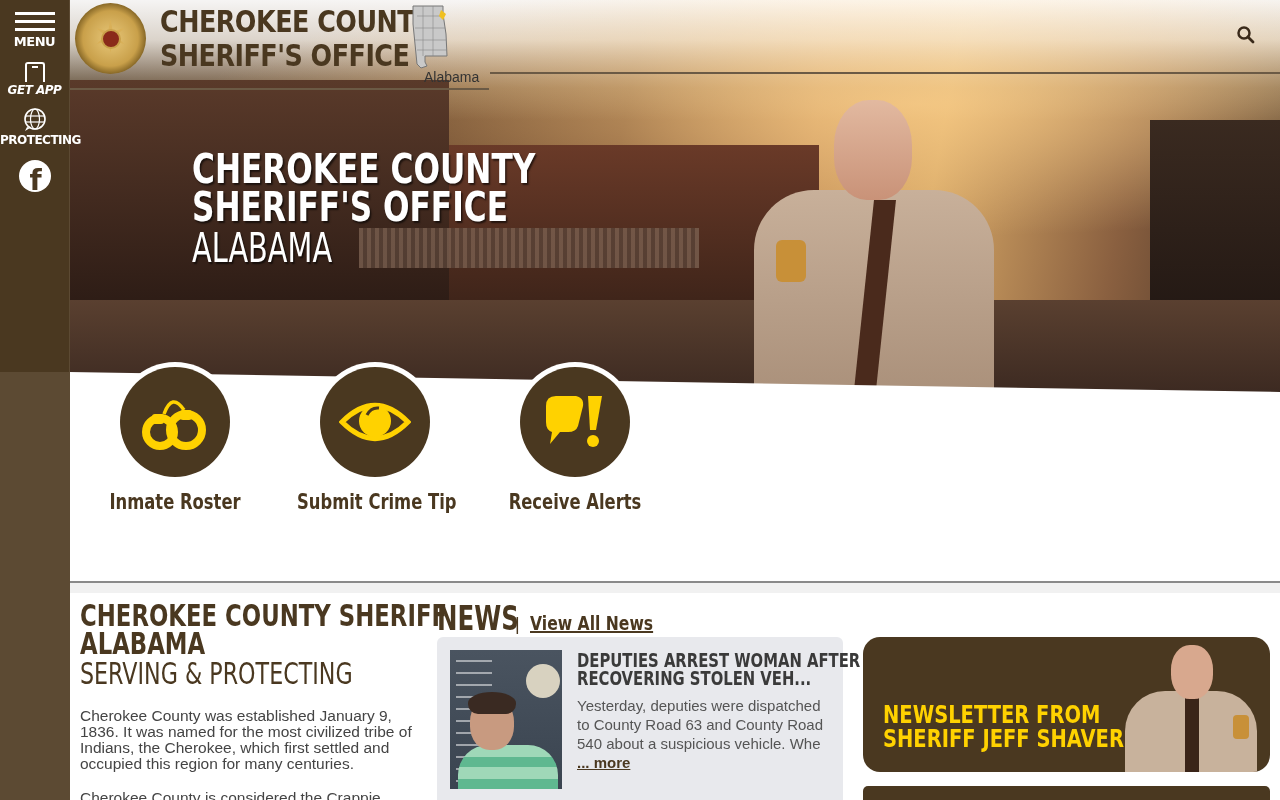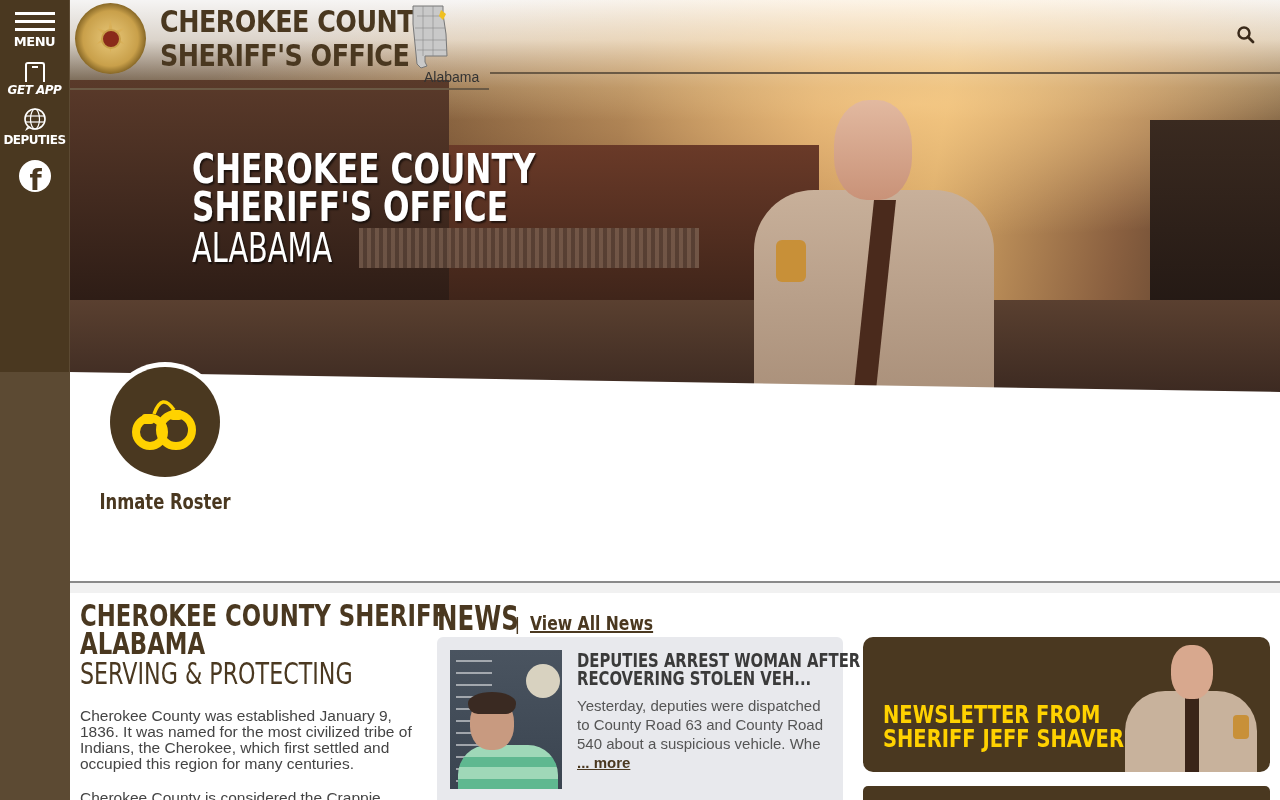--- a/index.html
+++ b/index.html
@@ -64,21 +64,21 @@
 
   .hero-title { position:absolute; left: 192px; top: 150px; color: #fff; z-index: 5; text-shadow: 2px 2px 2px rgba(0,0,0,0.6); }
   .hero-title .l1, .hero-title .l2 { font-family:"DejaVu Sans",sans-serif; font-weight:bold; font-size: 40px; line-height: 38px; transform: scaleX(0.78); transform-origin: left; white-space: nowrap; display:block; }
   .hero-title .l3 { font-family:"DejaVu Sans",sans-serif; font-size: 40px; line-height: 44px; transform: scaleX(0.72); transform-origin: left; display:block; white-space:nowrap; }
 
   
   .quick {
     position:absolute; left: 69px; top: 372px; width: 1211px; height: 210px; background: #fff;
     clip-path: polygon(0 0, 100% 20px, 100% 100%, 0 100%);
   }
-  .ql-items { position:absolute; left: 59px; top: 362px; width: 1211px; height: 160px; z-index: 6; }
+  .ql-items { position:absolute; left: 69px; top: 362px; width: 1211px; height: 160px; z-index: 6; }
   .ql { position:absolute; top: 0; width: 200px; text-align:center; cursor:pointer; }
   .ql .ring { width: 120px; height: 120px; border-radius: 50%; background:#fff; margin: 0 auto; padding: 5px; }
   .ql .circle { width: 110px; height: 110px; border-radius: 50%; background:#4a3820; display:flex; align-items:center; justify-content:center; }
   .ql .lbl { display:block; margin-top: 8px; color:#4a3820; font-family:"DejaVu Sans",sans-serif; font-weight:bold; font-size: 21px; transform: scaleX(0.78); white-space: nowrap; }
 
   .divider { position:absolute; left: 69px; top: 581px; width: 1211px; height: 2px; background: #8a8a8a; }
   .below { position:absolute; left: 69px; top: 583px; width: 1211px; height: 217px; background: #fff; }
   .below-strip { position:absolute; left: 69px; top: 583px; width:1211px; height: 10px; background:#f1f1f1; }
 
   
@@ -98,21 +98,21 @@
   .news-thumb .face { position:absolute; left: 20px; top: 48px; width: 44px; height: 52px; border-radius: 45%; background:#c89a80; }
   .news-thumb .hair { position:absolute; left: 18px; top: 42px; width: 48px; height: 22px; border-radius: 50% 50% 10px 10px; background:#3a2a22; }
   .news-thumb .shirt { position:absolute; left: 8px; top: 95px; width: 100px; height: 50px; border-radius: 30px 30px 0 0; background: repeating-linear-gradient(180deg,#9fd8b8 0 12px,#5fb890 12px 22px); }
   .news-thumb .badge { position:absolute; left: 76px; top: 14px; width: 34px; height: 34px; border-radius:50%; background:#d8d2c0; }
   .news-thumb .ruler { position:absolute; left: 6px; top: 0; width: 36px; height: 139px; background: repeating-linear-gradient(180deg, transparent 0 10px, rgba(255,255,255,0.5) 10px 12px); }
   .news-headline { position:absolute; left: 140px; top: 14px; width: 260px; color:#3a3a3a; font-family:"DejaVu Sans",sans-serif; font-weight:bold; font-size: 19px; line-height: 18px; transform: scaleX(0.78); transform-origin:left; white-space: nowrap; cursor:pointer; }
   .news-excerpt { position:absolute; left: 140px; top: 59px; width: 260px; color:#555; font-size: 15px; line-height: 19px; }
   .news-more { color:#4a3820; font-weight:bold; text-decoration: underline; cursor:pointer; }
 
   
-  .newsletter { position:absolute; left: 863px; top: 637px; width: 407px; height: 135px; background:#4a3820; border-radius: 10px; overflow:hidden; cursor:pointer; }
+  .newsletter { position:absolute; left: 863px; top: 637px; width: 407px; height: 135px; background:#4a3820; border-radius: 17px; overflow:hidden; cursor:pointer; }
   .newsletter .txt { position:absolute; left: 20px; top: 66px; color:#ffd200; font-family:"DejaVu Sans",sans-serif; font-weight:bold; font-size: 25px; line-height: 24px; transform: scaleX(0.78); transform-origin: left; white-space:nowrap; }
   .newsletter .portrait { position:absolute; left: 258px; top: 8px; width: 140px; height: 130px; }
   .portrait .h { position:absolute; left: 50px; top: 0; width: 42px; height: 54px; border-radius: 45%; background:#d8a88e; }
   .portrait .b { position:absolute; left: 4px; top: 46px; width: 132px; height: 90px; border-radius: 40px 40px 0 0; background:#c8b29c; }
   .portrait .t { position:absolute; left: 64px; top: 52px; width: 14px; height: 80px; background:#3a2418; }
   .portrait .p { position:absolute; left: 112px; top: 70px; width: 16px; height: 24px; background:#c89038; border-radius: 4px; }
   .newsletter2 { position:absolute; left: 863px; top: 786px; width: 407px; height: 30px; background:#4a3820; border-radius: 5px; }
 </style>
 </head>
 <body>
@@ -178,21 +178,21 @@
     <span class="side-label">GET APP</span>
   </div>
   <div class="side-item tr-btn">
     <svg width="26" height="24" viewBox="0 0 26 24">
       <circle cx="13" cy="11" r="10" fill="none" stroke="#fff" stroke-width="1.6"></circle>
       <ellipse cx="13" cy="11" rx="4.5" ry="10" fill="none" stroke="#fff" stroke-width="1.2"></ellipse>
       <line x1="3" y1="8" x2="23" y2="8" stroke="#fff" stroke-width="1.2"></line>
       <line x1="3" y1="14" x2="23" y2="14" stroke="#fff" stroke-width="1.2"></line>
       <path d="M5 19 L3 23 L8 20" fill="#fff"></path>
     </svg>
-    <span class="side-label">DEPUTIES</span>
+    <span class="side-label">PROTECTING</span>
   </div>
   <div class="side-item fb-btn">
     <div class="fb-circle">
         <span>f</span>
       </div>
   </div>
 </div>
 
 <div class="quick"></div>
 <div class="ql-items">
@@ -203,20 +203,44 @@
         <circle cx="18" cy="40" r="14" fill="none" stroke="#ffd200" stroke-width="8"></circle>
         <circle cx="44" cy="38" r="16" fill="none" stroke="#ffd200" stroke-width="8"></circle>
         <rect x="10" y="22" width="12" height="10" rx="3" fill="#ffd200"></rect>
         <rect x="38" y="18" width="12" height="10" rx="3" fill="#ffd200"></rect>
         <path d="M22 22 Q30 0 42 18" fill="none" stroke="#ffd200" stroke-width="3.5"></path>
       </svg>
     </div>
       </div>
     <span class="lbl">Inmate Roster</span>
   </div>
+  <div class="ql" style="left:206px">
+    <div class="ring">
+        <div class="circle">
+      <svg width="72" height="50" viewBox="0 0 72 50">
+        <path d="M3 25 Q36 -8 69 25 Q36 58 3 25 Z" fill="none" stroke="#ffd200" stroke-width="5"></path>
+        <circle cx="36" cy="24" r="16" fill="#ffd200"></circle>
+        <path d="M28 18 Q32 10 40 11" fill="none" stroke="#4a3820" stroke-width="3"></path>
+      </svg>
+    </div>
+      </div>
+    <span class="lbl">Submit Crime Tip</span>
+  </div>
+  <div class="ql" style="left:406px">
+    <div class="ring">
+        <div class="circle">
+      <svg width="66" height="60" viewBox="0 0 66 60">
+        <path d="M4 14 Q4 4 14 4 L34 4 Q44 6 40 18 L36 34 Q34 40 26 40 L18 40 L8 52 L10 40 Q4 38 4 30 Z" fill="#ffd200"></path>
+        <path d="M46 4 L60 4 L54 38 L48 38 Z" fill="#ffd200"></path>
+        <circle cx="51" cy="49" r="6" fill="#ffd200"></circle>
+      </svg>
+    </div>
+      </div>
+    <span class="lbl">Receive Alerts</span>
+  </div>
 </div>
 
 <div class="divider"></div>
 <div class="below"></div>
 <div class="below-strip"></div>
 
 <div class="about">
   <h1>CHEROKEE COUNTY SHERIFF</h1>
   <h1>ALABAMA</h1>
   <h2>SERVING &amp; PROTECTING</h2>

